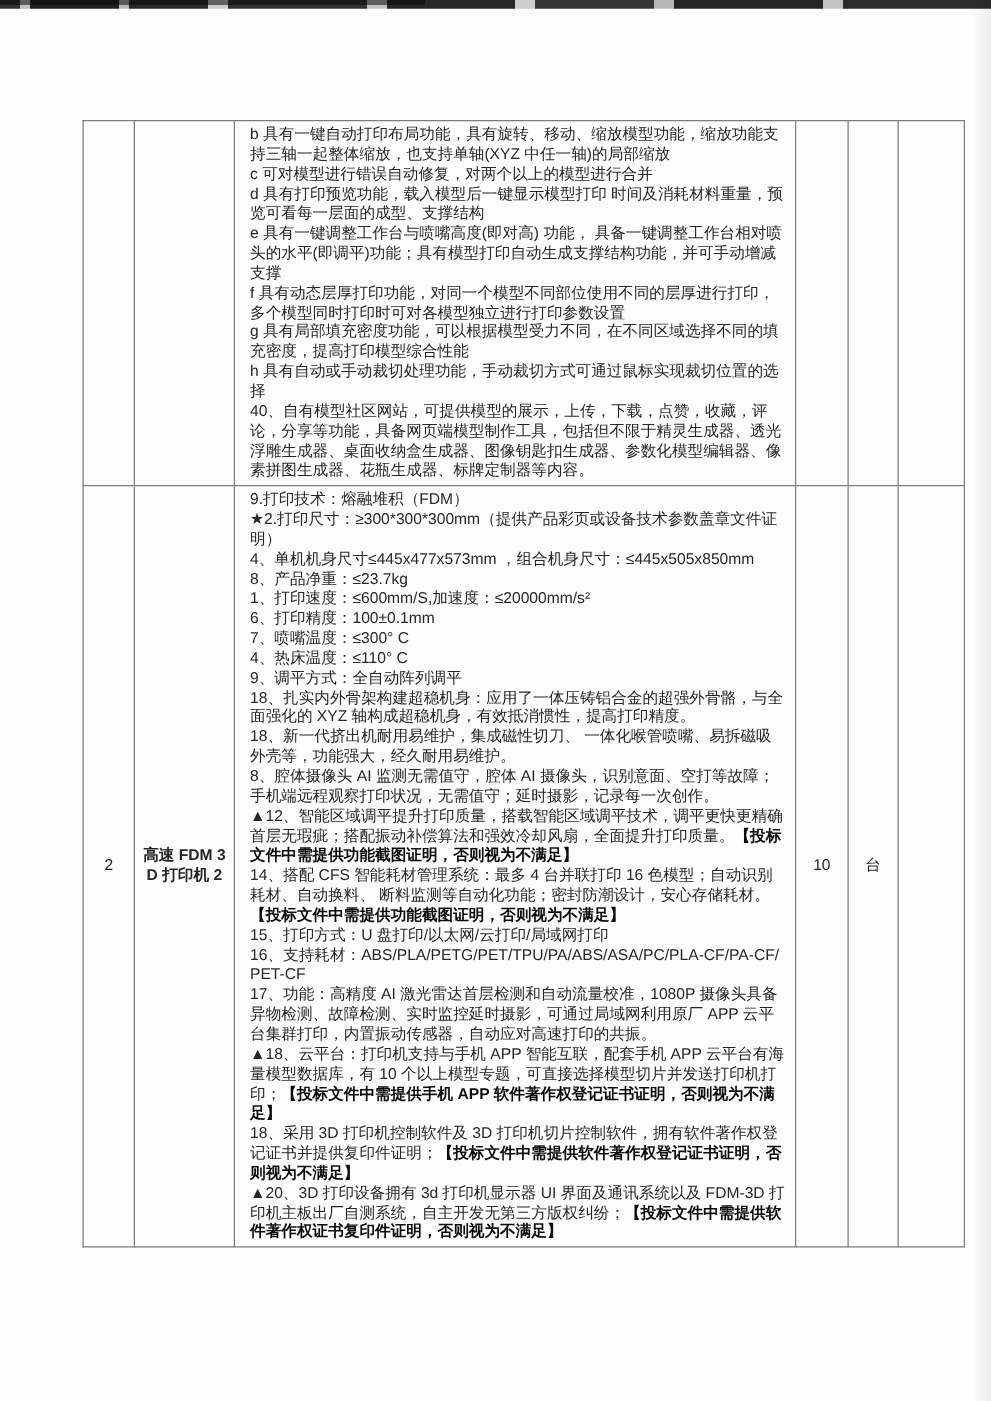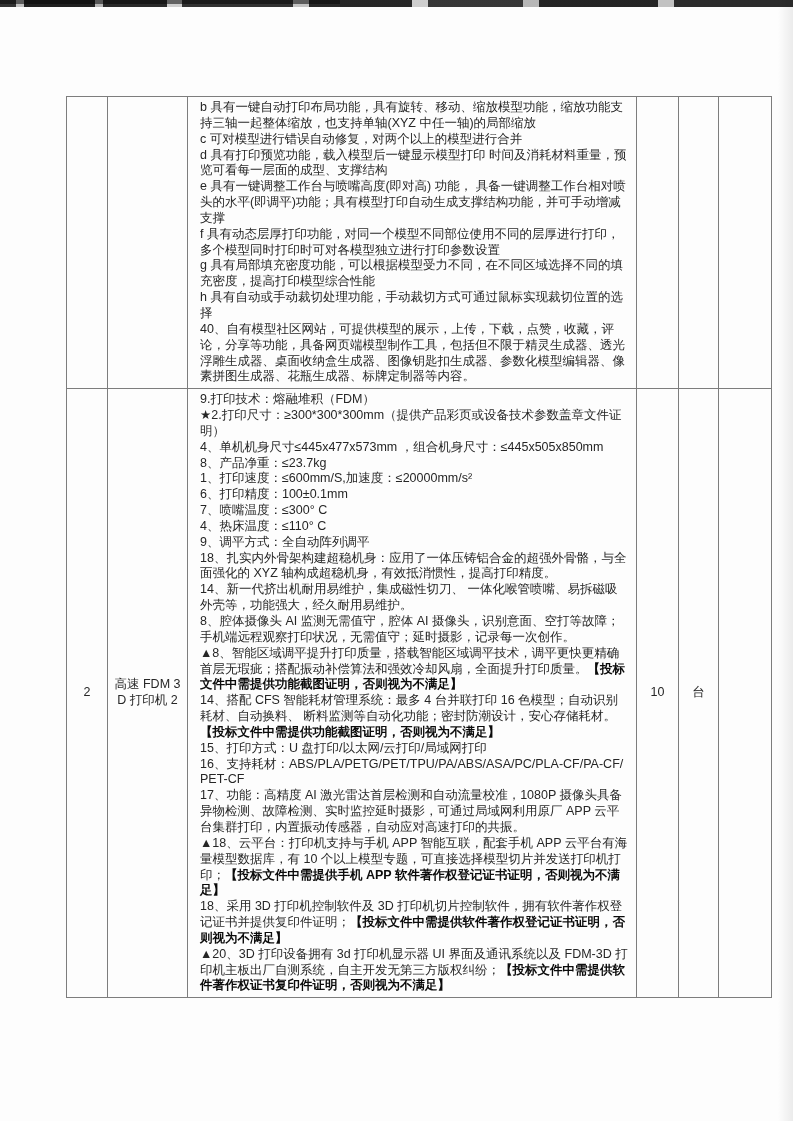--- a/index.html
+++ b/index.html
@@ -49,21 +49,21 @@
     word-break:break-all;
   }
   tr.row-0 { height:274px; }
   tr.row-1 { height:562px; }
   td.c-spec {
     vertical-align:top;
     text-align:left;
     padding:3px 8px 3px 12px;
   }
   td.c-spec p { margin:0; }
-  td.c-name { padding:2px 5px; }
+  td.c-name { padding:2px 5px;font-weight:bold; }
   .run-bold { font-weight:bold; color:#0b0b0b; }
 </style>
 </head>
 <body>
 
 <div class="page">
   <div class="scan-smudge-top"></div>
   <div class="scan-edge-right"></div>
   <table class="spec-table">
     <colgroup>
@@ -99,23 +99,23 @@
             <p><span>9.打印技术：熔融堆积（FDM）</span></p>
             <p><span>★2.打印尺寸：≥300*300*300mm（提供产品彩页或设备技术参数盖章文件证明）</span></p>
             <p><span>4、单机机身尺寸≤445x477x573mm ，组合机身尺寸：≤445x505x850mm</span></p>
             <p><span>8、产品净重：≤23.7kg</span></p>
             <p><span>1、打印速度：≤600mm/S,加速度：≤20000mm/s²</span></p>
             <p><span>6、打印精度：100±0.1mm</span></p>
             <p><span>7、喷嘴温度：≤300° C</span></p>
             <p><span>4、热床温度：≤110° C</span></p>
             <p><span>9、调平方式：全自动阵列调平</span></p>
             <p><span>18、扎实内外骨架构建超稳机身：应用了一体压铸铝合金的超强外骨骼，与全面强化的 XYZ 轴构成超稳机身，有效抵消惯性，提高打印精度。</span></p>
-            <p><span>14、新一代挤出机耐用易维护，集成磁性切刀、 一体化喉管喷嘴、易拆磁吸外壳等，功能强大，经久耐用易维护。</span></p>
+            <p><span>18、新一代挤出机耐用易维护，集成磁性切刀、 一体化喉管喷嘴、易拆磁吸外壳等，功能强大，经久耐用易维护。</span></p>
             <p><span>8、腔体摄像头 AI 监测无需值守，腔体 AI 摄像头，识别意面、空打等故障；手机端远程观察打印状况，无需值守；延时摄影，记录每一次创作。</span></p>
-            <p><span>▲8、智能区域调平提升打印质量，搭载智能区域调平技术，调平更快更精确首层无瑕疵；搭配振动补偿算法和强效冷却风扇，全面提升打印质量。</span><span class="run-bold">【投标文件中需提供功能截图证明，否则视为不满足】</span></p>
+            <p><span>▲12、智能区域调平提升打印质量，搭载智能区域调平技术，调平更快更精确首层无瑕疵；搭配振动补偿算法和强效冷却风扇，全面提升打印质量。</span><span class="run-bold">【投标文件中需提供功能截图证明，否则视为不满足】</span></p>
             <p><span>14、搭配 CFS 智能耗材管理系统：最多 4 台并联打印 16 色模型；自动识别耗材、自动换料、 断料监测等自动化功能；密封防潮设计，安心存储耗材。</span><span class="run-bold">【投标文件中需提供功能截图证明，否则视为不满足】</span></p>
             <p><span>15、打印方式：U 盘打印/以太网/云打印/局域网打印</span></p>
             <p><span>16、支持耗材：ABS/PLA/PETG/PET/TPU/PA/ABS/ASA/PC/PLA-CF/PA-CF/PET-CF</span></p>
             <p><span>17、功能：高精度 AI 激光雷达首层检测和自动流量校准，1080P 摄像头具备异物检测、故障检测、实时监控延时摄影，可通过局域网利用原厂 APP 云平台集群打印，内置振动传感器，自动应对高速打印的共振。</span></p>
             <p><span>▲18、云平台：打印机支持与手机 APP 智能互联，配套手机 APP 云平台有海量模型数据库，有 10 个以上模型专题，可直接选择模型切片并发送打印机打印；</span><span class="run-bold">【投标文件中需提供手机 APP 软件著作权登记证书证明，否则视为不满足】</span></p>
             <p><span>18、采用 3D 打印机控制软件及 3D 打印机切片控制软件，拥有软件著作权登记证书并提供复印件证明；</span><span class="run-bold">【投标文件中需提供软件著作权登记证书证明，否则视为不满足】</span></p>
             <p><span>▲20、3D 打印设备拥有 3d 打印机显示器 UI 界面及通讯系统以及 FDM-3D 打印机主板出厂自测系统，自主开发无第三方版权纠纷；</span><span class="run-bold">【投标文件中需提供软件著作权证书复印件证明，否则视为不满足】</span></p>
           </td>
           <td class="c-qty">10</td>
           <td class="c-unit">台</td>

